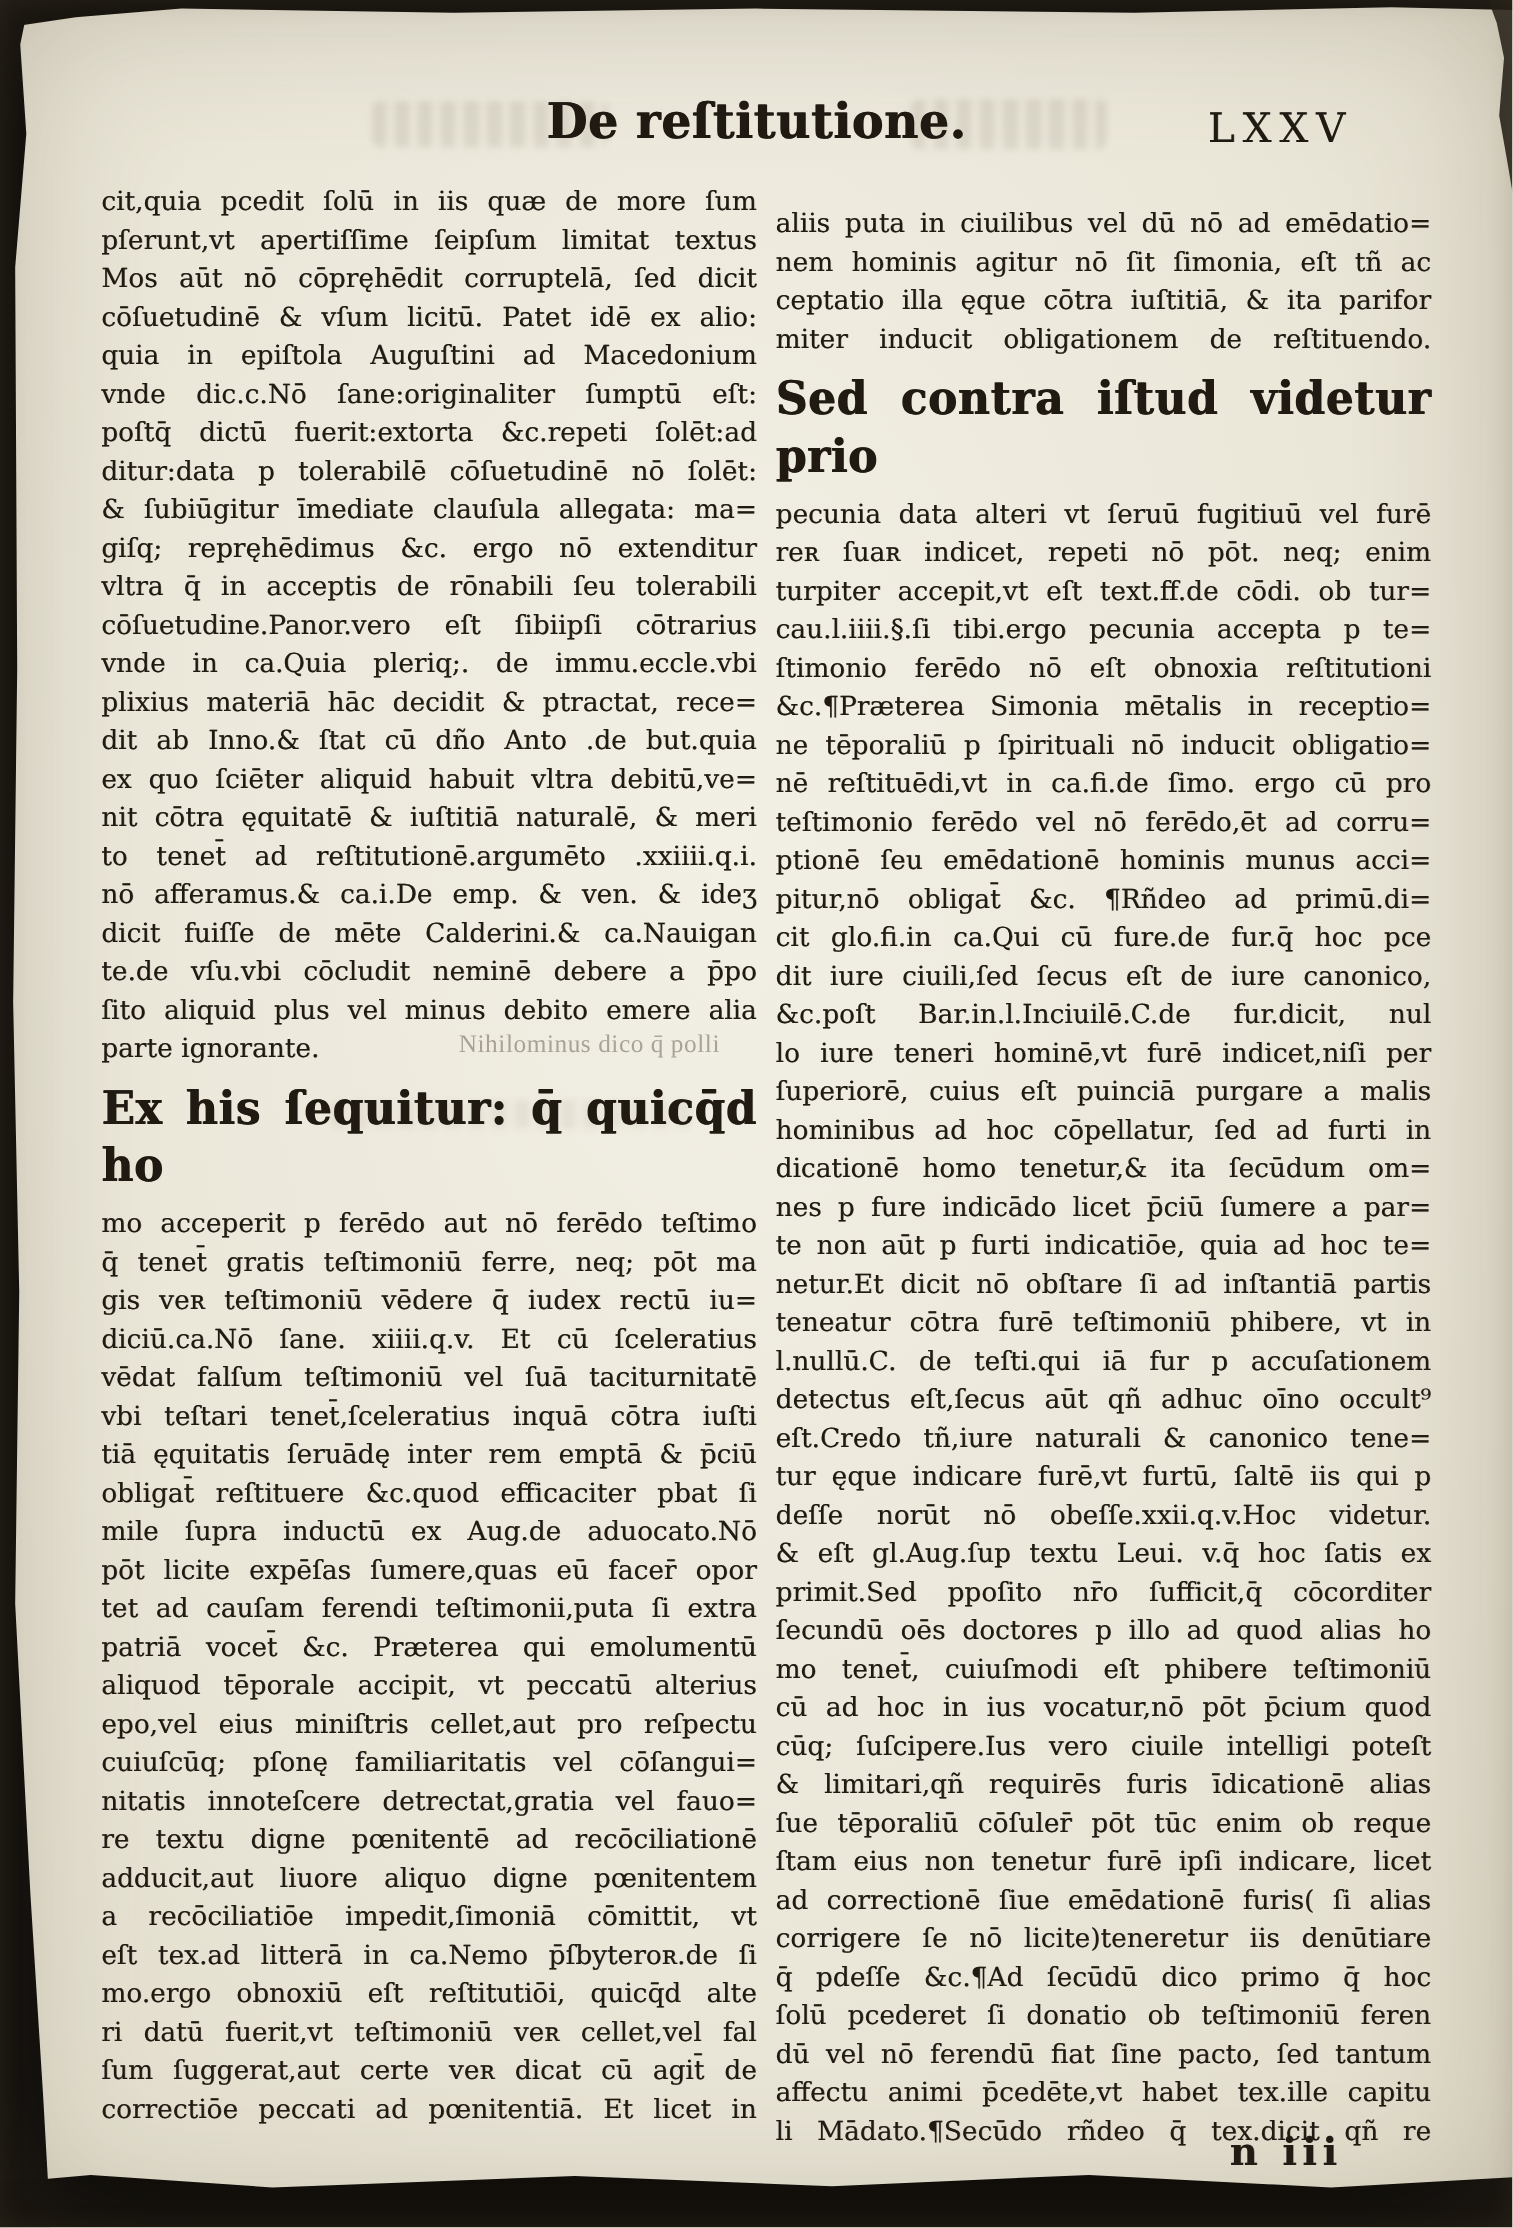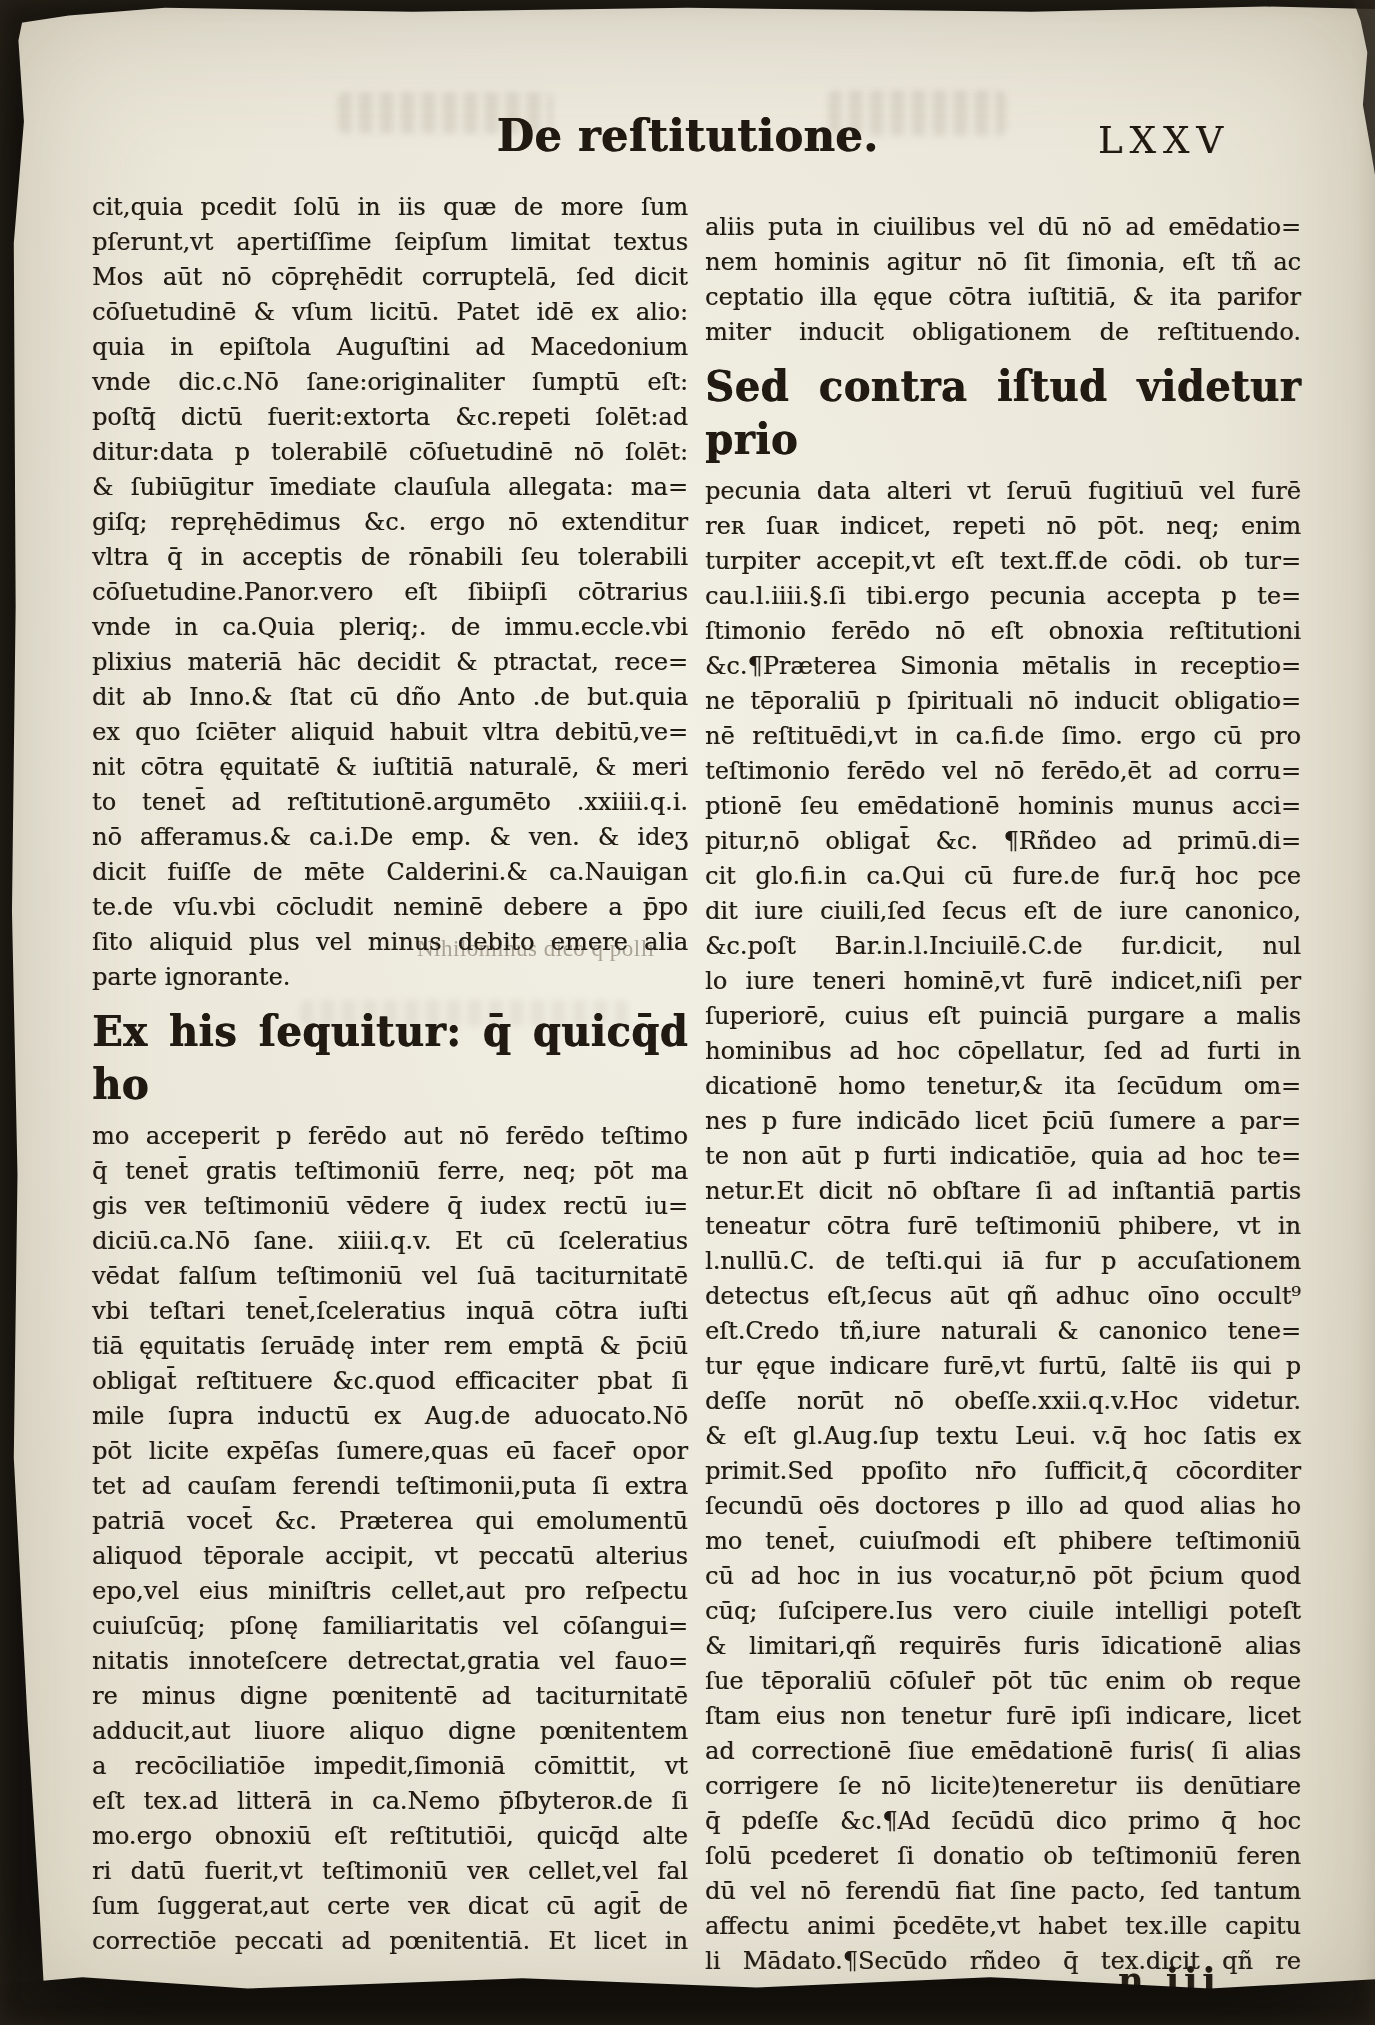--- a/index.html
+++ b/index.html
@@ -17,21 +17,21 @@
     box-shadow:inset 0 0 140px rgba(96,84,60,.28), inset 0 0 22px rgba(96,84,60,.18);
   }
   .border-left{position:absolute;left:0;top:0;width:46px;height:100%;background:#0d0b09;
     clip-path:polygon(0 0,58% 0,40% 2%,52% 6%,30% 12%,34% 30%,26% 45%,38% 58%,30% 72%,60% 85%,85% 94%,100% 100%,0 100%);}
   .border-top{position:absolute;left:0;top:0;width:100%;height:26px;background:#0d0b09;
     clip-path:polygon(0 0,100% 0,100% 35%,92% 25%,75% 45%,50% 30%,30% 45%,12% 30%,5% 60%,0 100%);}
   .border-bottom{position:absolute;left:0;bottom:0;width:100%;height:52px;background:#0b0907;
     clip-path:polygon(0 100%,100% 100%,100% 12%,88% 30%,72% 8%,55% 28%,38% 10%,18% 30%,6% 8%,0 22%);}
   .border-right-top{position:absolute;right:0;top:0;width:22px;height:175px;background:#14110d;opacity:.85;
     clip-path:polygon(100% 0,0 0,35% 12%,65% 30%,45% 60%,80% 85%,100% 100%);}
-  .ink{color:#201a13;text-shadow:0.45px 0 0 rgba(32,26,19,.55);margin-top:24px;}
+  .ink{color:#201a13;text-shadow:0.45px 0 0 rgba(32,26,19,.55);}
   .gothic{font-weight:700;letter-spacing:.5px;text-shadow:0.8px 0 0 currentColor;}
   .running-head{position:absolute;left:0;top:86px;width:100%;text-align:center;}
   .running-head .title{display:inline-block;font-size:43px;transform:scaleY(1.04);}
   .page-number{position:absolute;left:1098px;top:95px;font-size:37px;letter-spacing:7px;font-weight:400;}
   .col{position:absolute;width:596px;font-size:24px;line-height:35px;}
   .col1{left:92px;top:166px;}
   .col2{left:705px;top:186px;}
   .tline{text-align:justify;text-align-last:justify;white-space:normal;height:35px;overflow:visible;}
   .tline.short{text-align-last:left;}
   .col-heading{font-size:40px;line-height:50px;margin:13px 0 11px 0;text-align:justify;text-align-last:justify;transform:scaleY(1.05);transform-origin:left center;}
@@ -98,21 +98,21 @@
         <div class="tline">tiā ęquitatis ſeruādę inter rem emptā &amp; p̄ciū</div>
         <div class="tline">obligat̄ reſtituere &amp;c.quod efficaciter pbat ſi</div>
         <div class="tline">mile ſupra inductū ex Aug.de aduocato.Nō</div>
         <div class="tline">pōt licite expēſas ſumere,quas eū facer̄ opor</div>
         <div class="tline">tet ad cauſam ferendi teſtimonii,puta ſi extra</div>
         <div class="tline">patriā vocet̄ &amp;c. Præterea qui emolumentū</div>
         <div class="tline">aliquod tēporale accipit, vt peccatū alterius</div>
         <div class="tline">epo,vel eius miniſtris cellet,aut pro reſpectu</div>
         <div class="tline">cuiuſcūq; pſonę familiaritatis vel cōſangui=</div>
         <div class="tline">nitatis innoteſcere detrectat,gratia vel fauo=</div>
-        <div class="tline">re minus digne pœnitentē ad taciturnitatē</div>
+        <div class="tline">re textu digne pœnitentē ad recōciliationē</div>
         <div class="tline">adducit,aut liuore aliquo digne pœnitentem</div>
         <div class="tline">a recōciliatiōe impedit,ſimoniā cōmittit, vt</div>
         <div class="tline">eſt tex.ad litterā in ca.Nemo p̄ſbyteroʀ.de ſi</div>
         <div class="tline">mo.ergo obnoxiū eſt reſtitutiōi, quicq̄d alte</div>
         <div class="tline">ri datū fuerit,vt teſtimoniū veʀ cellet,vel fal</div>
         <div class="tline">ſum ſuggerat,aut certe veʀ dicat cū agit̄ de</div>
         <div class="tline">correctiōe peccati ad pœnitentiā. Et licet in</div>
       </div>
   </div>
 

